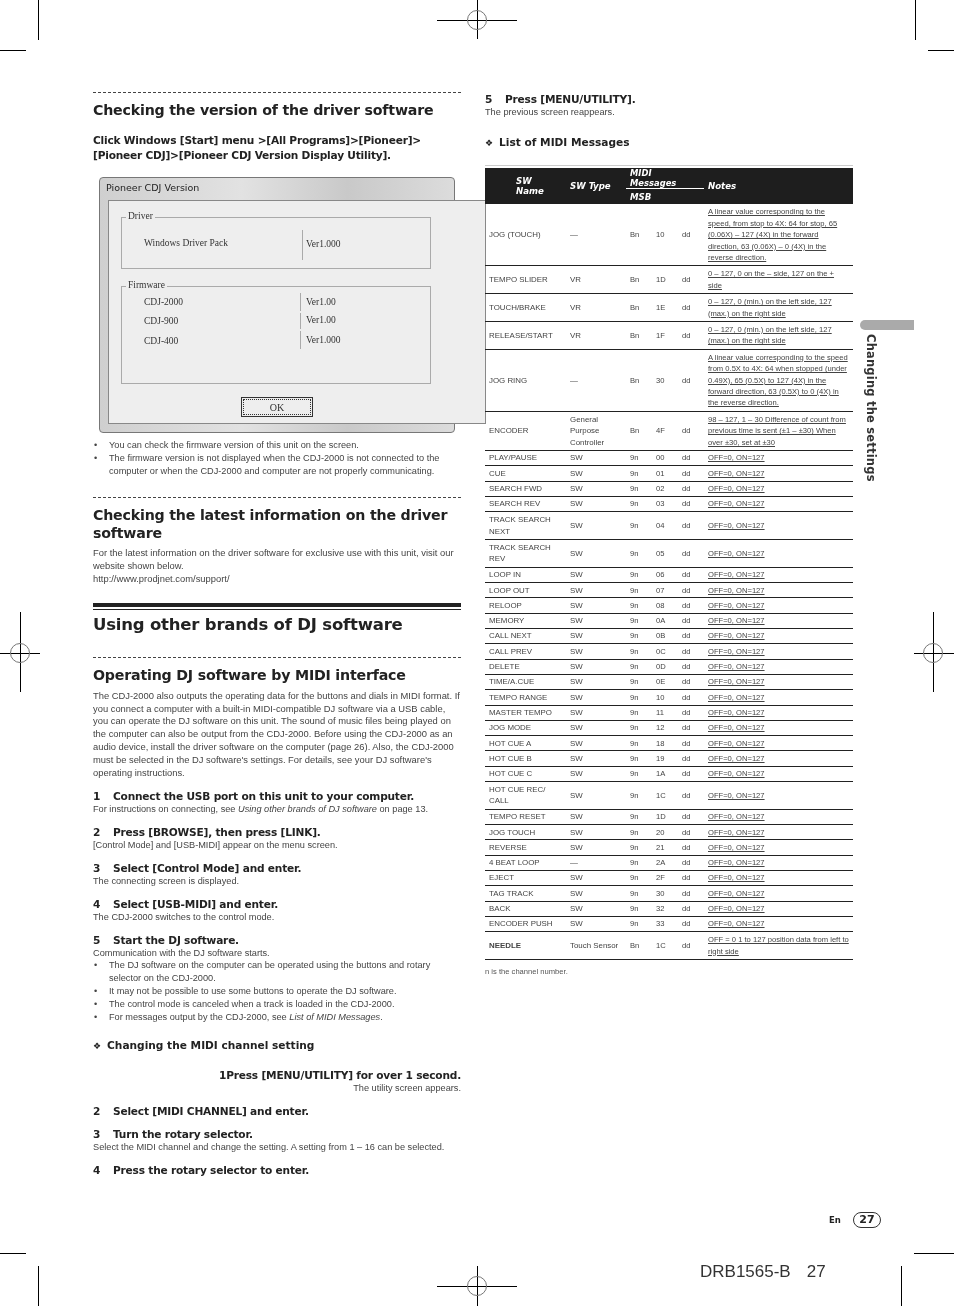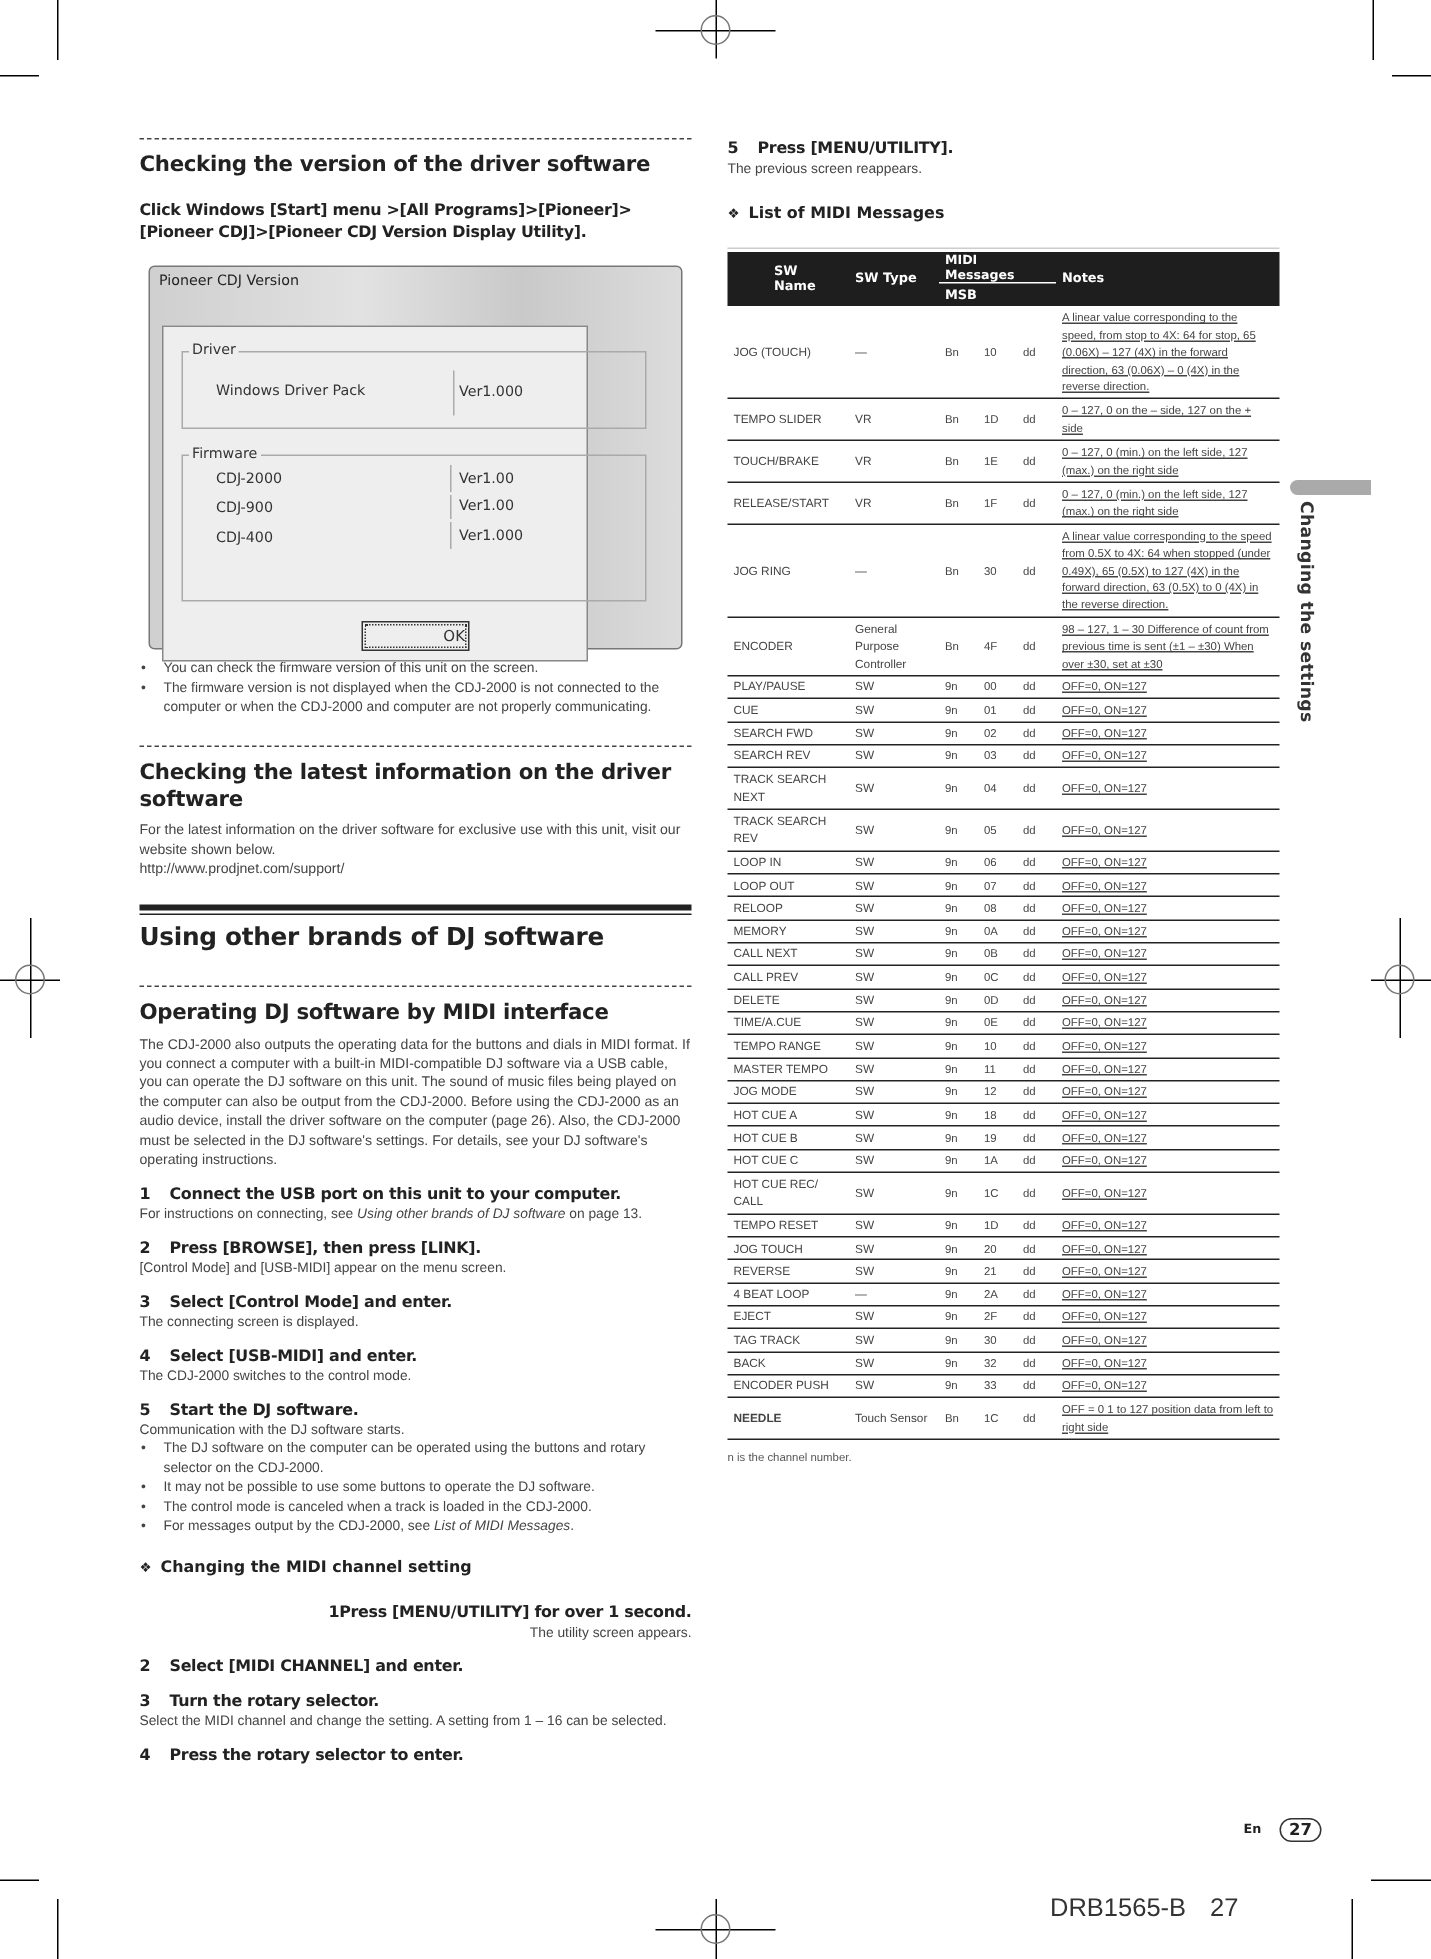--- a/index.html
+++ b/index.html
@@ -22,34 +22,34 @@
   .step-desc { font-size: 9.2px; line-height: 12.8px; color: #444; }
   .bullets { list-style: none; font-size: 9.2px; line-height: 12.8px; color: #444; }
   .bullets li { position: relative; padding-left: 16px; }
   .bullets li::before { content: "•"; position: absolute; left: 1px; }
   .sub-h { font-family: "DejaVu Sans", sans-serif; font-weight: bold; font-size: 10.6px; color: #222; }
   .sub-h .diamond { margin-right: 6px; font-size: 9px; }
 
   
   .dialog { position: relative; width: 356px; height: 256px; margin-left: 6px; margin-top: 14px; background: linear-gradient(90deg,#cfcfcf 0%,#e2e2e2 40%,#c9c9c9 70%,#dcdcdc 100%); border: 1px solid #777; border-radius: 4px; font-family: "DejaVu Sans", sans-serif; color: #333; }
   .dialog .title { position: absolute; left: 6px; top: 4px; font-size: 9.5px; color: #222; }
-  .dialog .inner { position: absolute; left: 8px; top: 39px; width: 284px; height: 224px; background: #eeeeee; border: 1px solid #888; }
+  .dialog .inner { position: absolute; left: 8px; top: 22px; width: 378px; height: 224px; background: #eeeeee; border: 1px solid #888; font-family: Liberation Serif, serif; }
   .group { position: absolute; left: 12px; border: 1px solid #aaa; }
   .group .legend { position: absolute; left: 4px; top: -7px; background: #eee; padding: 0 2px; font-size: 9.5px; color: #333; }
   .group .row { position: absolute; font-size: 9.5px; color: #333; }
   .group .vsep { position: absolute; width: 1px; background: #aaa; }
   .okbtn { position: absolute; left: 132px; top: 196px; width: 72px; height: 20px; border: 1px solid #333; background: #eee; font-size: 10px; text-align: center; line-height: 16px; }
-  .okbtn span { display: block; margin: 1px; border: 1px dotted #333; height: 16px; text-align: right; }
+  .okbtn span { display: block; margin: 1px; border: 1px dotted #333; height: 16px; }
 
   .thick-rule { border-top: 4px solid #222; height: 0; }
   .thin-rule { border-top: 1px solid #222; height: 0; margin-top: 2px; }
 
   
   table.midi { width: 368px; border-collapse: collapse; font-size: 7.6px; color: #444; }
-  table.midi thead th { background: #1e1e1e; color: #fff; font-weight: bold; font-size: 8.6px; text-align: left; padding: 0 4px; font-family: "DejaVu Sans", sans-serif; }
+  table.midi thead th { background: #1e1e1e; color: #fff; font-weight: bold; font-size: 8.6px; text-align: left; padding: 0 4px; font-family: "DejaVu Sans", sans-serif; font-style: italic; }
   table.midi td { border-bottom: 1px solid #222; padding: 2px 4px; vertical-align: middle; line-height: 11.4px; }
   table.midi td.name { width: 81px; font-size: 7.9px; }
   table.midi td.type { width: 60px; font-size: 7.9px; }
   table.midi td.st { width: 26px; font-size: 7.6px; }
   table.midi td.d1 { width: 26px; font-size: 7.6px; }
   table.midi td.d2 { width: 26px; font-size: 7.6px; }
   table.midi td.notes { font-size: 7.6px; text-decoration: underline; }
   table.midi tr.single td { height: 15.3px; padding-top: 1px; padding-bottom: 1px; }
   .topline { border-top: 1px solid #ccc; height: 0; margin-bottom: 2px; }
 

